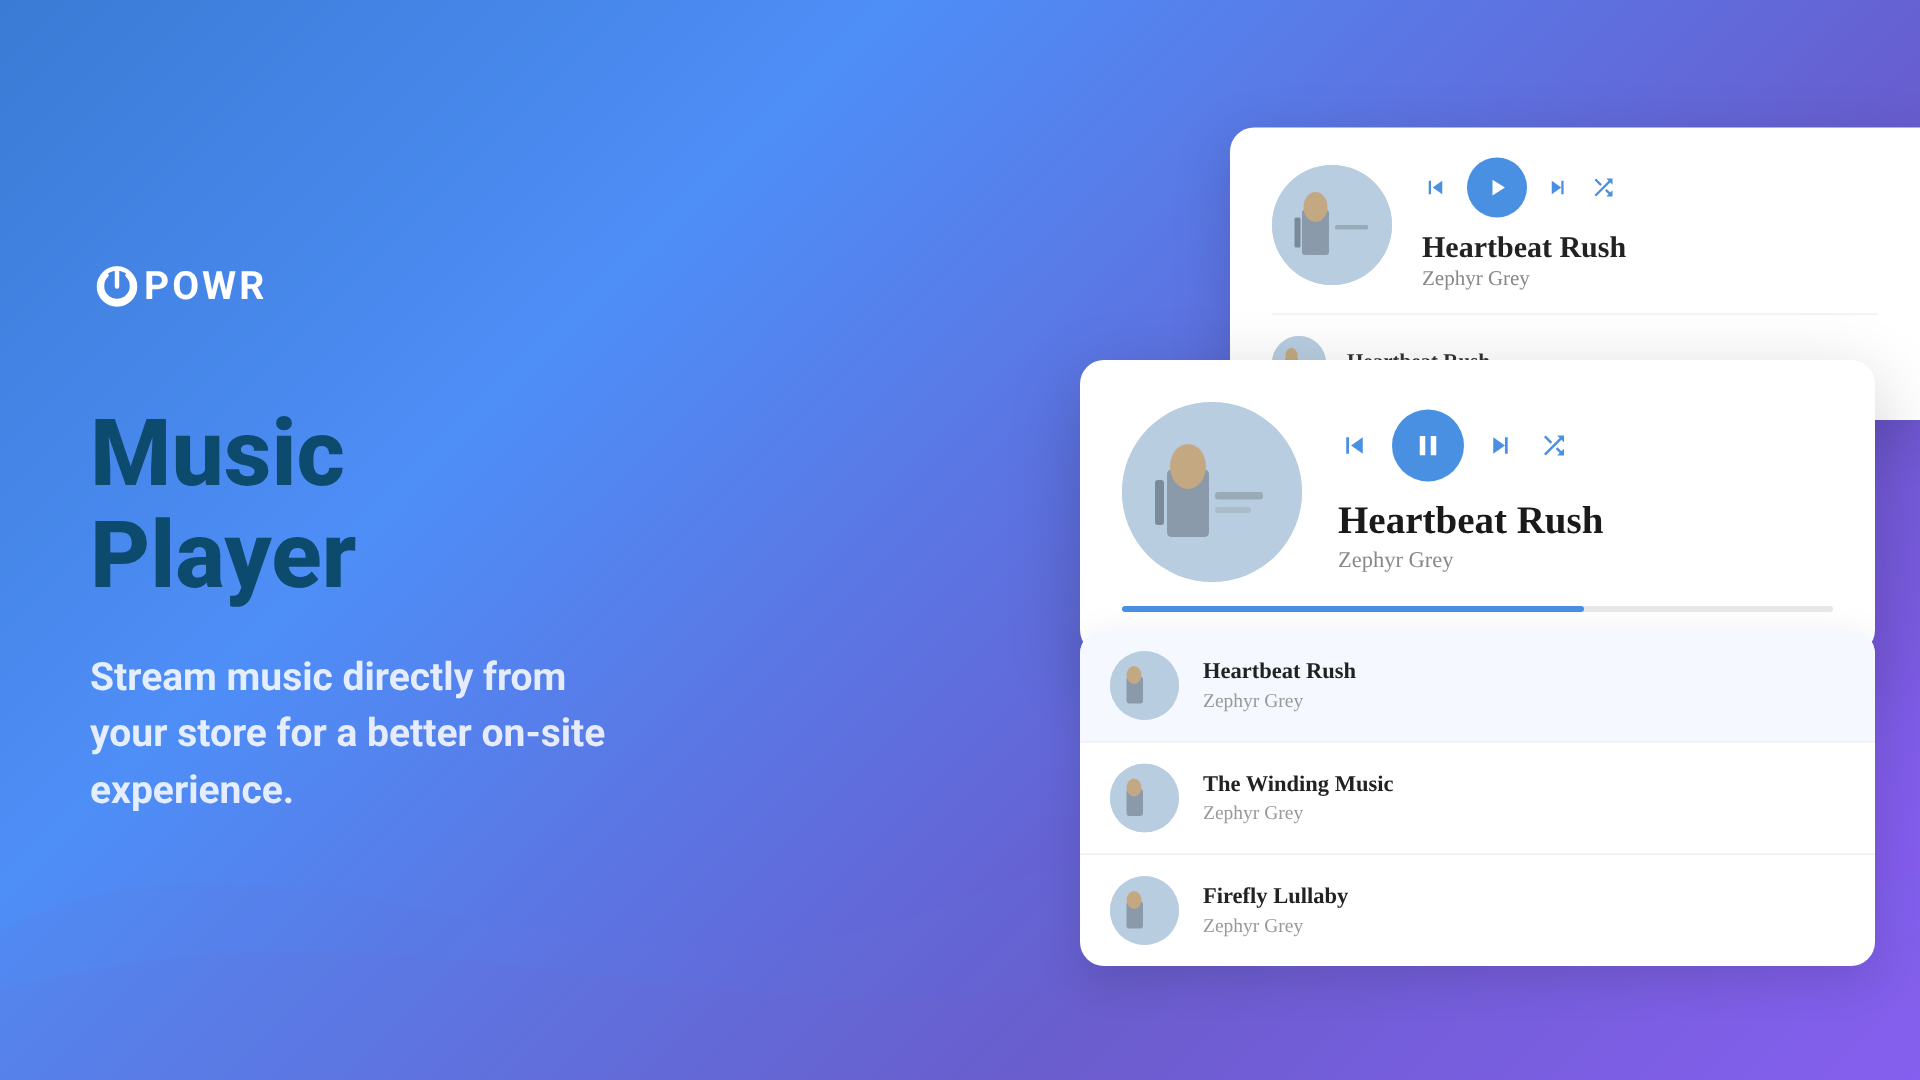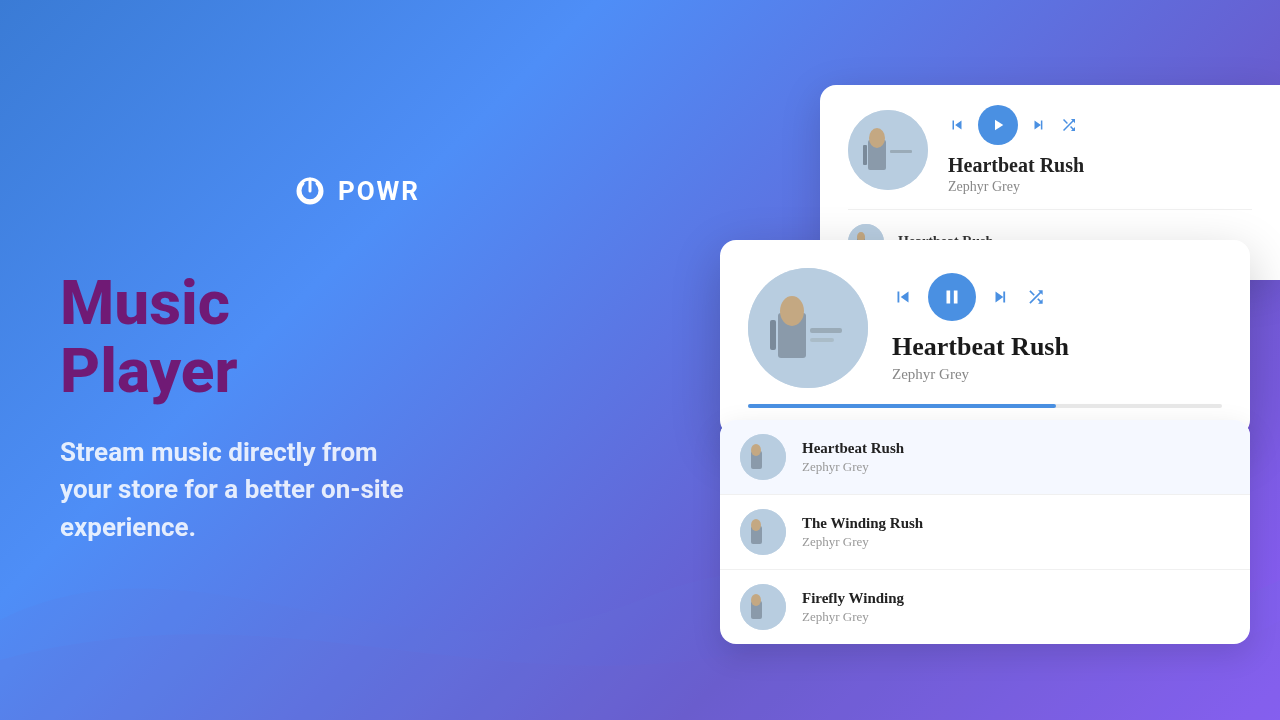--- a/index.html
+++ b/index.html
@@ -41,41 +41,40 @@
     
     .left-panel {
       flex: 0 0 480px;
       padding: 60px 60px 60px 60px;
       color: white;
     }
 
     .logo {
       display: flex;
       align-items: center;
-      gap: 10px;
+      gap: 0;
       margin-bottom: 60px;
-      justify-content: flex-end;
     }
 
     .logo-icon {
       width: 36px;
       height: 36px;
     }
 
     .logo-text {
       font-size: 26px;
       font-weight: 700;
       letter-spacing: 2px;
       color: white;
     }
 
     .app-title {
       font-size: 62px;
       font-weight: 800;
-      color: #701a75;
+      color: #0c4a6e;
       line-height: 1.1;
       margin-bottom: 28px;
     }
 
     .app-description {
       font-size: 26px;
       font-weight: 700;
       color: rgba(255,255,255,0.85);
       line-height: 1.45;
       max-width: 420px;
@@ -490,33 +489,33 @@
       </div>
       <div class="playlist-item">
         <div class="playlist-thumb">
           <svg viewBox="0 0 46 46" xmlns="http://www.w3.org/2000/svg">
             <rect width="46" height="46" fill="#b8cde0"></rect>
             <rect x="11" y="17" width="11" height="18" rx="2" fill="#8a9aaa"></rect>
             <ellipse cx="16" cy="16" rx="5" ry="6" fill="#c4a882"></ellipse>
           </svg>
         </div>
         <div>
-          <div class="playlist-track-name">The Winding Rush</div>
+          <div class="playlist-track-name">The Winding Music</div>
           <div class="playlist-artist">Zephyr Grey</div>
         </div>
       </div>
       <div class="playlist-item">
         <div class="playlist-thumb">
           <svg viewBox="0 0 46 46" xmlns="http://www.w3.org/2000/svg">
             <rect width="46" height="46" fill="#b8cde0"></rect>
             <rect x="11" y="17" width="11" height="18" rx="2" fill="#8a9aaa"></rect>
             <ellipse cx="16" cy="16" rx="5" ry="6" fill="#c4a882"></ellipse>
           </svg>
         </div>
         <div>
-          <div class="playlist-track-name">Firefly Winding</div>
+          <div class="playlist-track-name">Firefly Lullaby</div>
           <div class="playlist-artist">Zephyr Grey</div>
         </div>
       </div>
     </div>
 
   </div>
 </div>
 
 </body></html>

